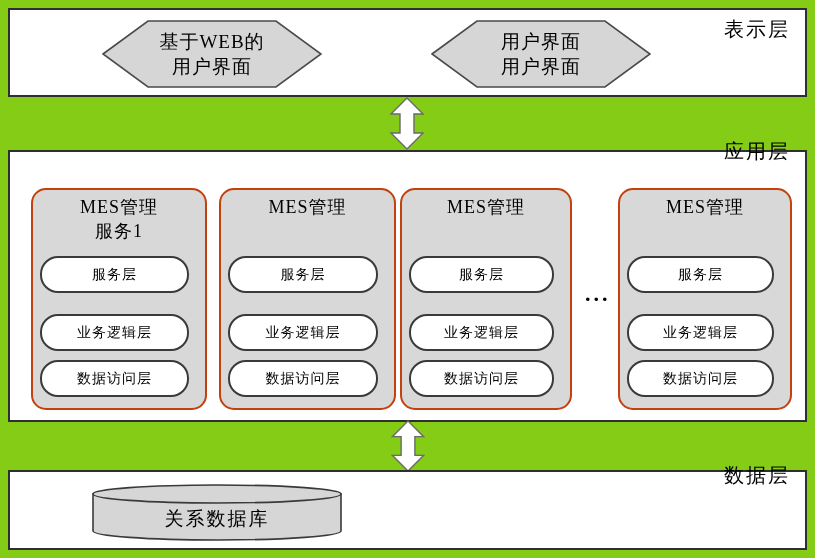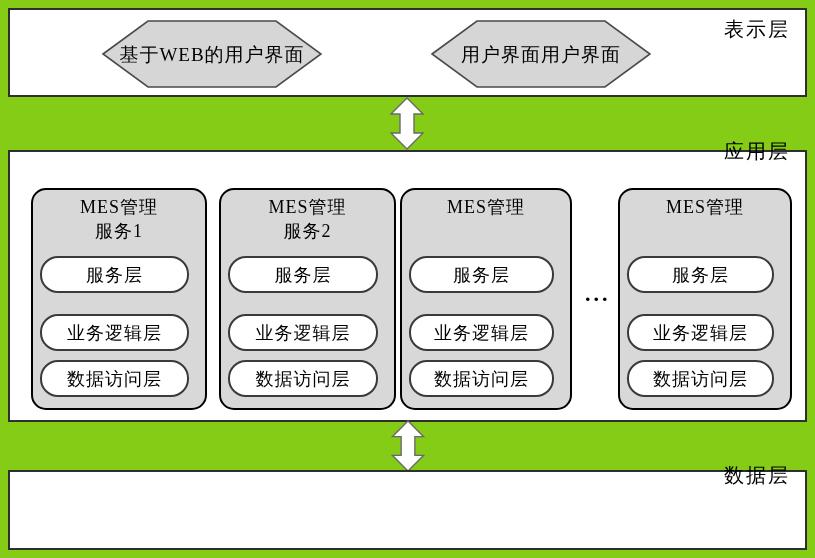--- a/index.html
+++ b/index.html
@@ -14,40 +14,40 @@
 
   .layer-label { position:absolute; right:25px; font-size:20px; letter-spacing:2px; line-height:24px; }
   .label-presentation { top:17px; }
   .label-application  { top:139px; }
   .label-data         { top:463px; }
 
   .hex { position:absolute; width:220px; height:68px; top:20px; }
   .hex svg { position:absolute; left:0; top:0; width:100%; height:100%; }
   .hex-web    { left:102px; }
   .hex-client { left:431px; }
-  .hex-text { position:absolute; inset:0; display:flex; 
+  .hex-text { position:absolute; inset:0; display:flex; flex-direction:column;
               align-items:center; justify-content:center; font-size:19px; line-height:25px;
               letter-spacing:1px; }
 
   .v-arrow { position:absolute; width:34px; }
   .arrow-1 { left:390px; top:96px;  height:55px; }
   .arrow-2 { left:391px; top:420px; height:52px; }
   .v-arrow svg { width:100%; height:100%; display:block; }
 
   .svc { position:absolute; top:188px; height:222px; background:#d8d8d8;
-         border:2px solid #000000; border-radius:15px; }
+         border:2px solid #c2410c; border-radius:15px; }
   .svc-1 { left:31px;  width:176px; }
   .svc-2 { left:219px; width:177px; }
   .svc-3 { left:400px; width:172px; }
   .svc-n { left:618px; width:174px; }
   .svc-title { position:absolute; top:5px; left:0; right:0; text-align:center;
                font-size:18px; line-height:24px; letter-spacing:1px; }
   .pill { position:absolute; left:7px; right:16px; height:37px; background:#fff;
           border:2px solid #3a3a3a; border-radius:18px; display:flex; align-items:center;
-          justify-content:center; font-size:18px; letter-spacing:1px; }
+          justify-content:center; font-size:14px; letter-spacing:1px; }
   .pill-1 { top:66px; } .pill-2 { top:118px;margin-top:6px; } .pill-3 { top:170px; }
 
   .ellipsis { position:absolute; left:585px; top:281px; font-size:22px;
               letter-spacing:3px; font-weight:bold; }
 
   .cyl { position:absolute; width:250px; height:58px; top:484px; }
   .cyl svg { position:absolute; left:0; top:0; width:100%; height:100%; }
   .cyl-rel { left:92px; }
   .cyl-rt  { left:457px; width:248px; }
   .cyl-text { position:absolute; left:0; right:0; top:12px; bottom:0; display:flex;
@@ -98,21 +98,20 @@
       <div><span>服务</span><span class="">1</span></div>
     </div>
     <div class="pill pill-1">服务层</div>
     <div class="pill pill-2">业务逻辑层</div>
     <div class="pill pill-3">数据访问层</div>
   </div>
 
   <div class="svc svc-2">
     <div class="svc-title">
       <div>MES管理</div>
-      <div><span>服务</span><span class="">2</span></div>
     </div>
     <div class="pill pill-1">服务层</div>
     <div class="pill pill-2">业务逻辑层</div>
     <div class="pill pill-3">数据访问层</div>
   </div>
 
   <div class="svc svc-3">
     <div class="svc-title">
       <div>MES管理</div>
     </div>
@@ -134,15 +133,22 @@
 
   <div class="v-arrow arrow-2">
     <svg viewBox="0 0 34 53">
       <polygon points="17,1 33,17 24,17 24,36 33,36 17,52 1,36 10,36 10,17 1,17" fill="#ffffff" stroke="#6a6a6a" stroke-width="1.4"></polygon>
     </svg>
   </div>
 
   <div class="layer-box layer-data"></div>
   <div class="layer-label label-data">数据层</div>
 
+  <div class="cyl cyl-rel">
+    <svg viewBox="0 0 250 58" preserveAspectRatio="none">
+      <path d="M 1 10 L 1 47 A 124 9 0 0 0 249 47 L 249 10 Z" fill="#d6d6d6" stroke="#3a3a3a" stroke-width="1.6"></path>
+      <ellipse cx="125" cy="10" rx="124" ry="9" fill="#d6d6d6" stroke="#3a3a3a" stroke-width="1.6"></ellipse>
+    </svg>
+    <div class="cyl-text">关系数据库</div>
+  </div>
 
 
 </div>
 
 </body></html>

